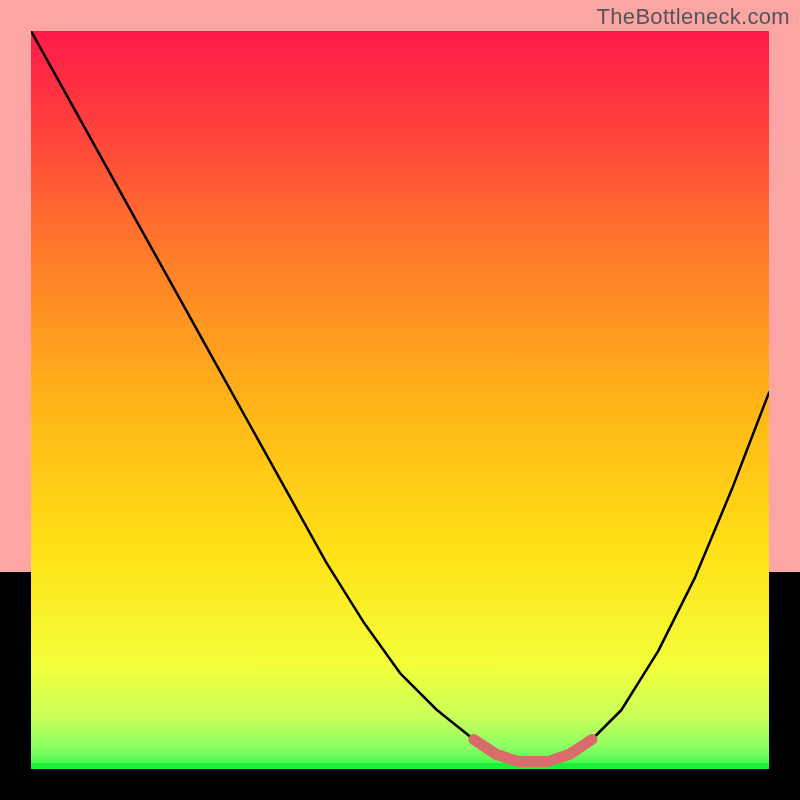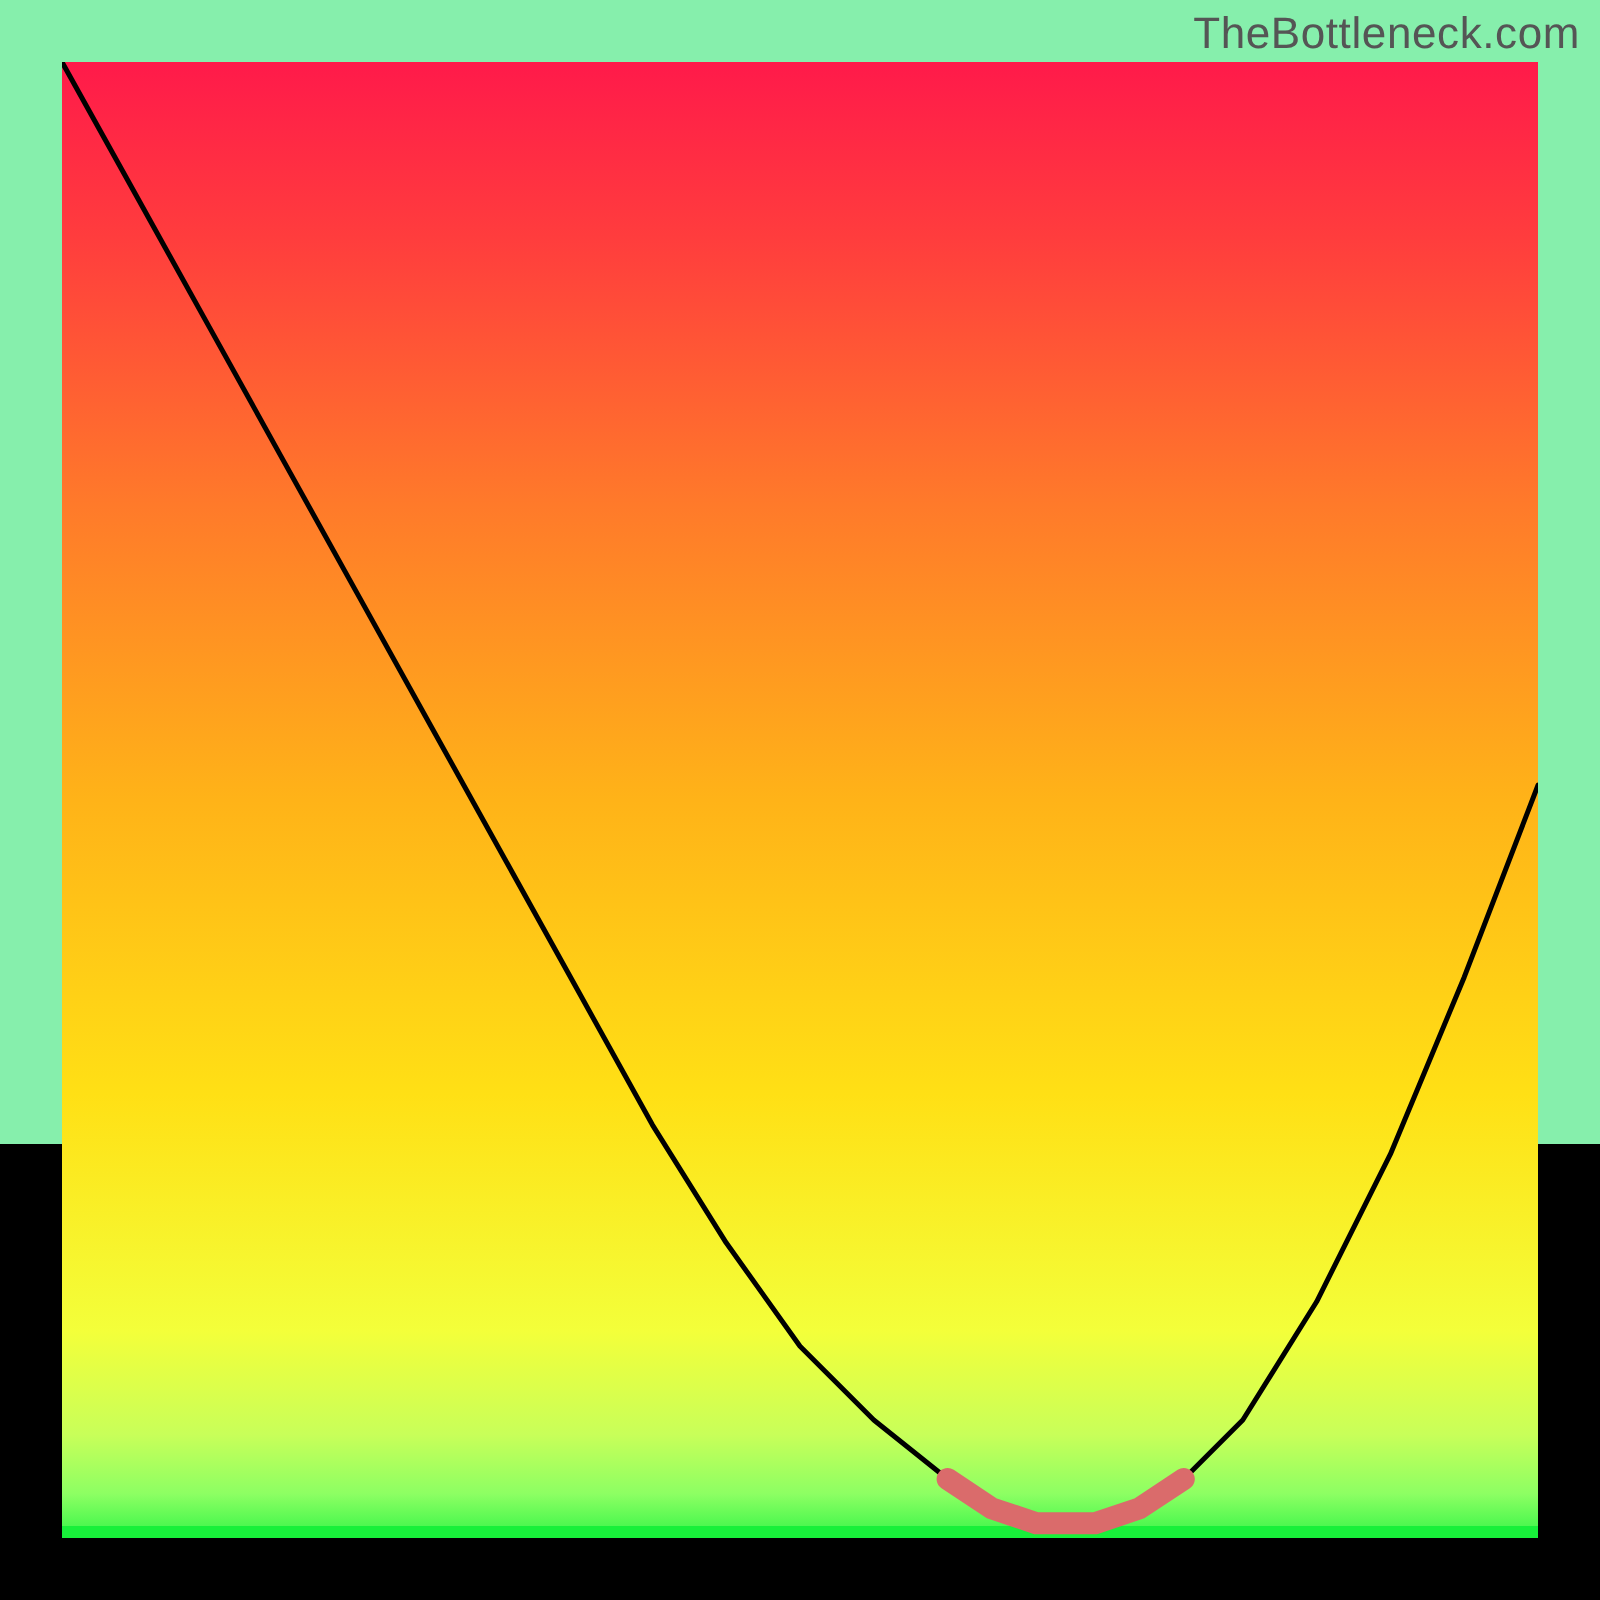--- a/index.html
+++ b/index.html
@@ -8,21 +8,21 @@
     width: 800px;
     height: 800px;
     background: #000;
     overflow: hidden;
     font-family: Arial, Helvetica, sans-serif;
   }
   .frame {
     position: relative;
     width: 800px;
     height: 572px;
-    background: #86efac;
+    background: #fca5a5;
   }
   .watermark {
     position: absolute;
     top: 4px;
     right: 10px;
     color: #555;
     font-size: 22px;
     font-weight: 500;
     letter-spacing: 0.3px;
     z-index: 5;

